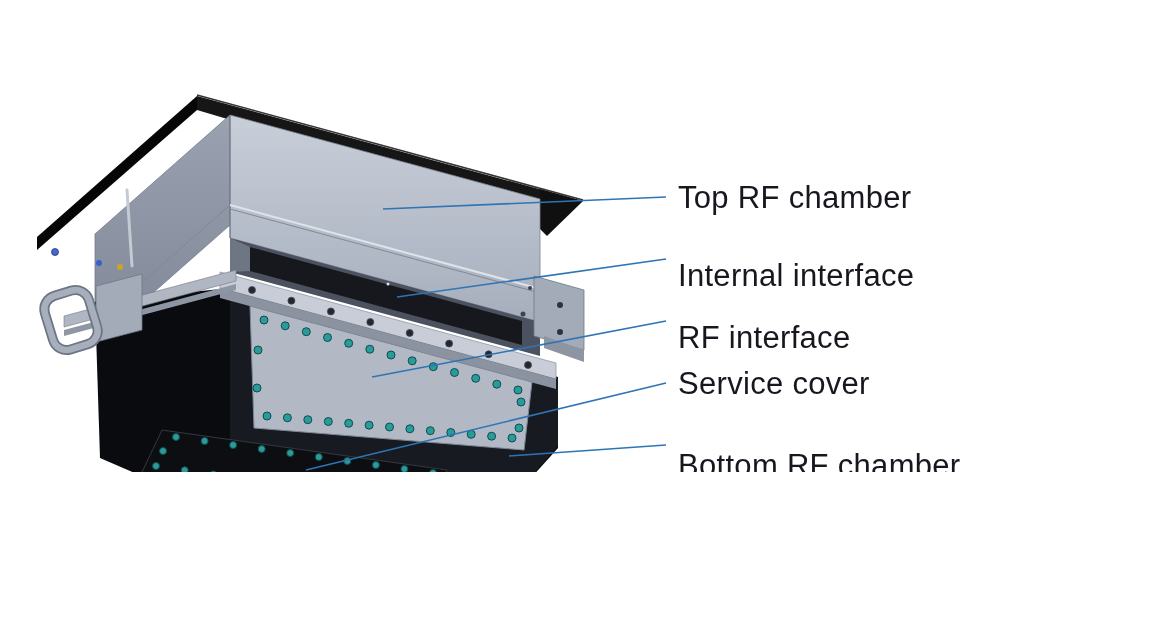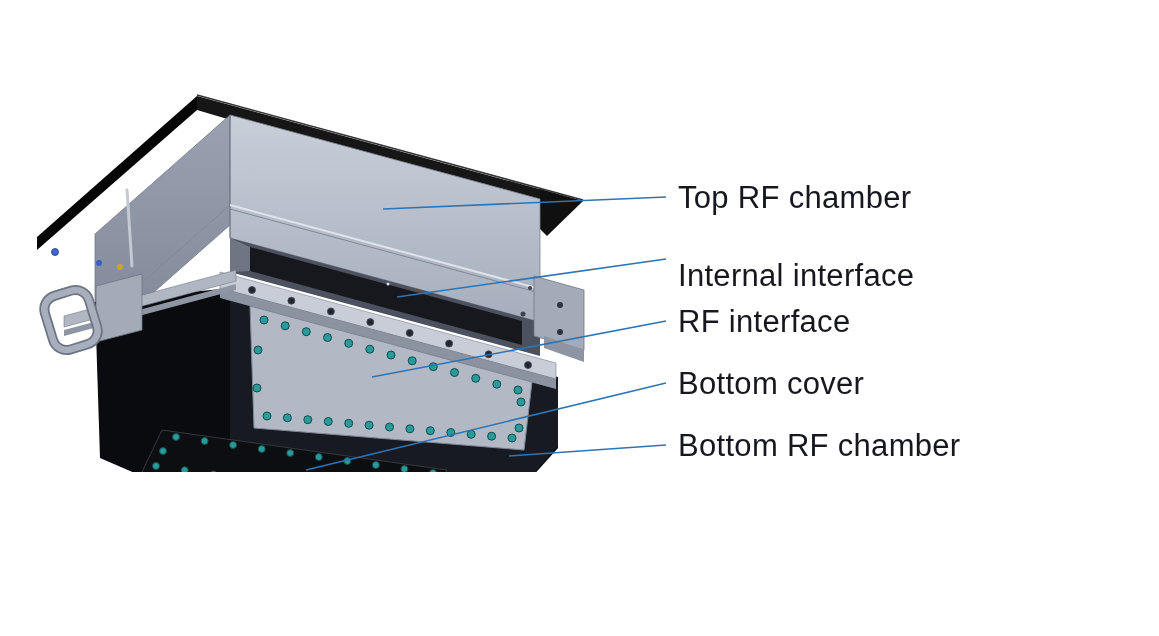--- a/index.html
+++ b/index.html
@@ -241,18 +241,18 @@
       <line x1="666" y1="259" x2="397" y2="297"></line>
       <line x1="666" y1="321" x2="372" y2="377"></line>
       <line x1="666" y1="383" x2="306" y2="470"></line>
       <line x1="666" y1="445" x2="509" y2="456"></line>
     </g>
   </svg>
 
   <div>
     <div class="label" style="top:180px">Top RF chamber</div>
     <div class="label" style="top:258px">Internal interface</div>
-    <div class="label" style="top:304px">RF interface</div>
-    <div class="label" style="top:366px">Bottom cover</div>
-    <div class="label" style="top:428px">Bottom RF chamber</div>
+    <div class="label" style="top:320px">RF interface</div>
+    <div class="label" style="top:366px">Service cover</div>
+    <div class="label" style="top:448px">Bottom RF chamber</div>
   </div>
 
 </div>
 
 </body></html>

